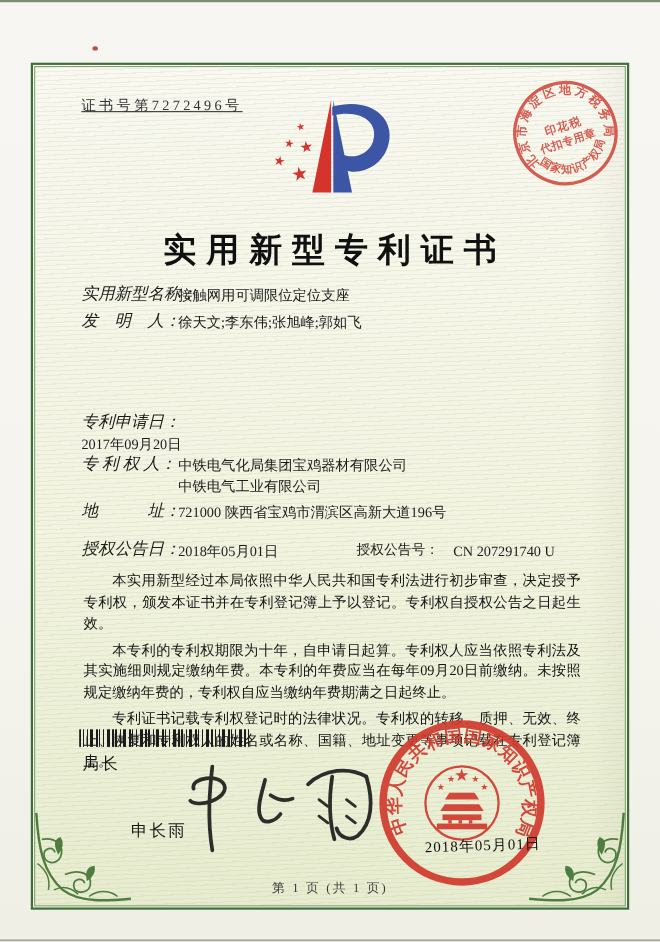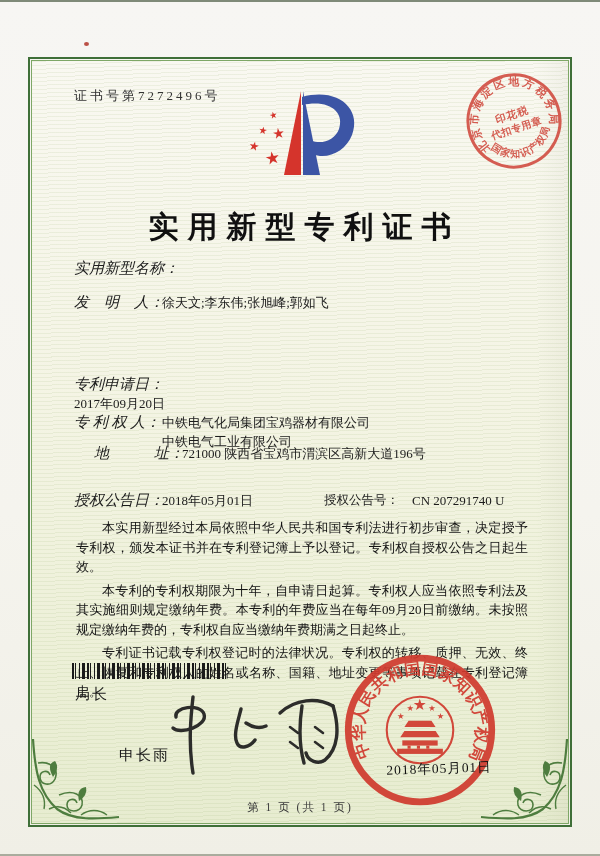--- a/index.html
+++ b/index.html
@@ -24,38 +24,38 @@
   .frame-liner{position:absolute;inset:1px;border:1px solid #7ea766;pointer-events:none;}
   .frame-bg{
     position:absolute;inset:2px;
     background:
       linear-gradient(90deg, rgba(0,0,0,0) 94%, rgba(90,90,70,.05) 100%),
       repeating-linear-gradient(178deg, rgba(148,175,108,.13) 0 1px, rgba(255,255,255,0) 1px 4px),
       linear-gradient(180deg,#f9f8f1 0%,#f4f4e4 45%,#edf0d8 78%,#e7ecd0 100%);
   }
   .frame *{box-sizing:border-box;}
 
-  .cert-no{position:absolute;left:44px;top:28px;font-size:13px;letter-spacing:3px;color:#333;}
+  .cert-no{position:absolute;left:44px;top:28px;font-size:13px;letter-spacing:3px;color:#333;text-decoration:underline;}
 
   .logo{position:absolute;left:210px;top:24px;width:128px;height:106px;}
 
   .title{
     position:absolute;left:0;right:0;top:124px;text-align:center;
     font-size:30px;font-weight:bold;letter-spacing:9px;color:#101010;text-indent:9px;margin-top:24px;
   }
 
   .row{position:absolute;left:44px;right:38px;display:flex;font-size:13px;color:#1c1c1c;line-height:19px;}
   .row .lbl{flex:none;width:88px;font-size:15px;white-space:nowrap;font-style:italic;}
   .row .val{flex:1;}
   .row-name{top:200px;}
-  .row-inventor{top:234px;}
+  .row-inventor{top:224px;}
   .row-patno{top:278px;}
   .row-filing{top:316px;flex-direction:column;}
   .row-patentee{top:354px;}
-  .row-address{top:385px;margin-left:20px;}
+  .row-address{top:397px;}
   .row-grant{top:432px;}
   .row-grant .val1{flex:none;width:162px;}
   .row-grant .lbl2{flex:none;width:88px;font-size:12.5px;white-space:nowrap;}
   .row-grant .val2{flex:1;}
 
   .body-text{
     position:absolute;left:42px;right:38px;top:455px;
     font-size:13px;line-height:19.5px;text-align:justify;color:#141414;
   }
   .body-text p{margin:4px;text-indent:2em;}
@@ -135,20 +135,21 @@
         <text x="33" y="56" font-size="14" fill="#d5342c" transform="rotate(-8 33 56)">★</text>
         <text x="8" y="66" font-size="12" fill="#d5342c" transform="rotate(12 8 66)">★</text>
         <text x="26" y="82" font-size="17" fill="#d5342c" transform="rotate(-10 26 82)">★</text>
       </svg>
     </div>
 
     <div class="title">实用新型专利证书</div>
 
     <div class="row row-name">
       <span class="lbl">实用新型名称：</span>
+      <span class="val">接触网用可调限位定位支座</span>
     </div>
     <div class="row row-inventor">
       <span class="lbl">发　明　人：</span>
       <span class="val">徐天文;李东伟;张旭峰;郭如飞</span>
     </div>
     <div class="row row-filing">
       <span class="lbl">专利申请日：</span>
       <span class="val">2017年09月20日</span>
     </div>
     <div class="row row-patentee">

